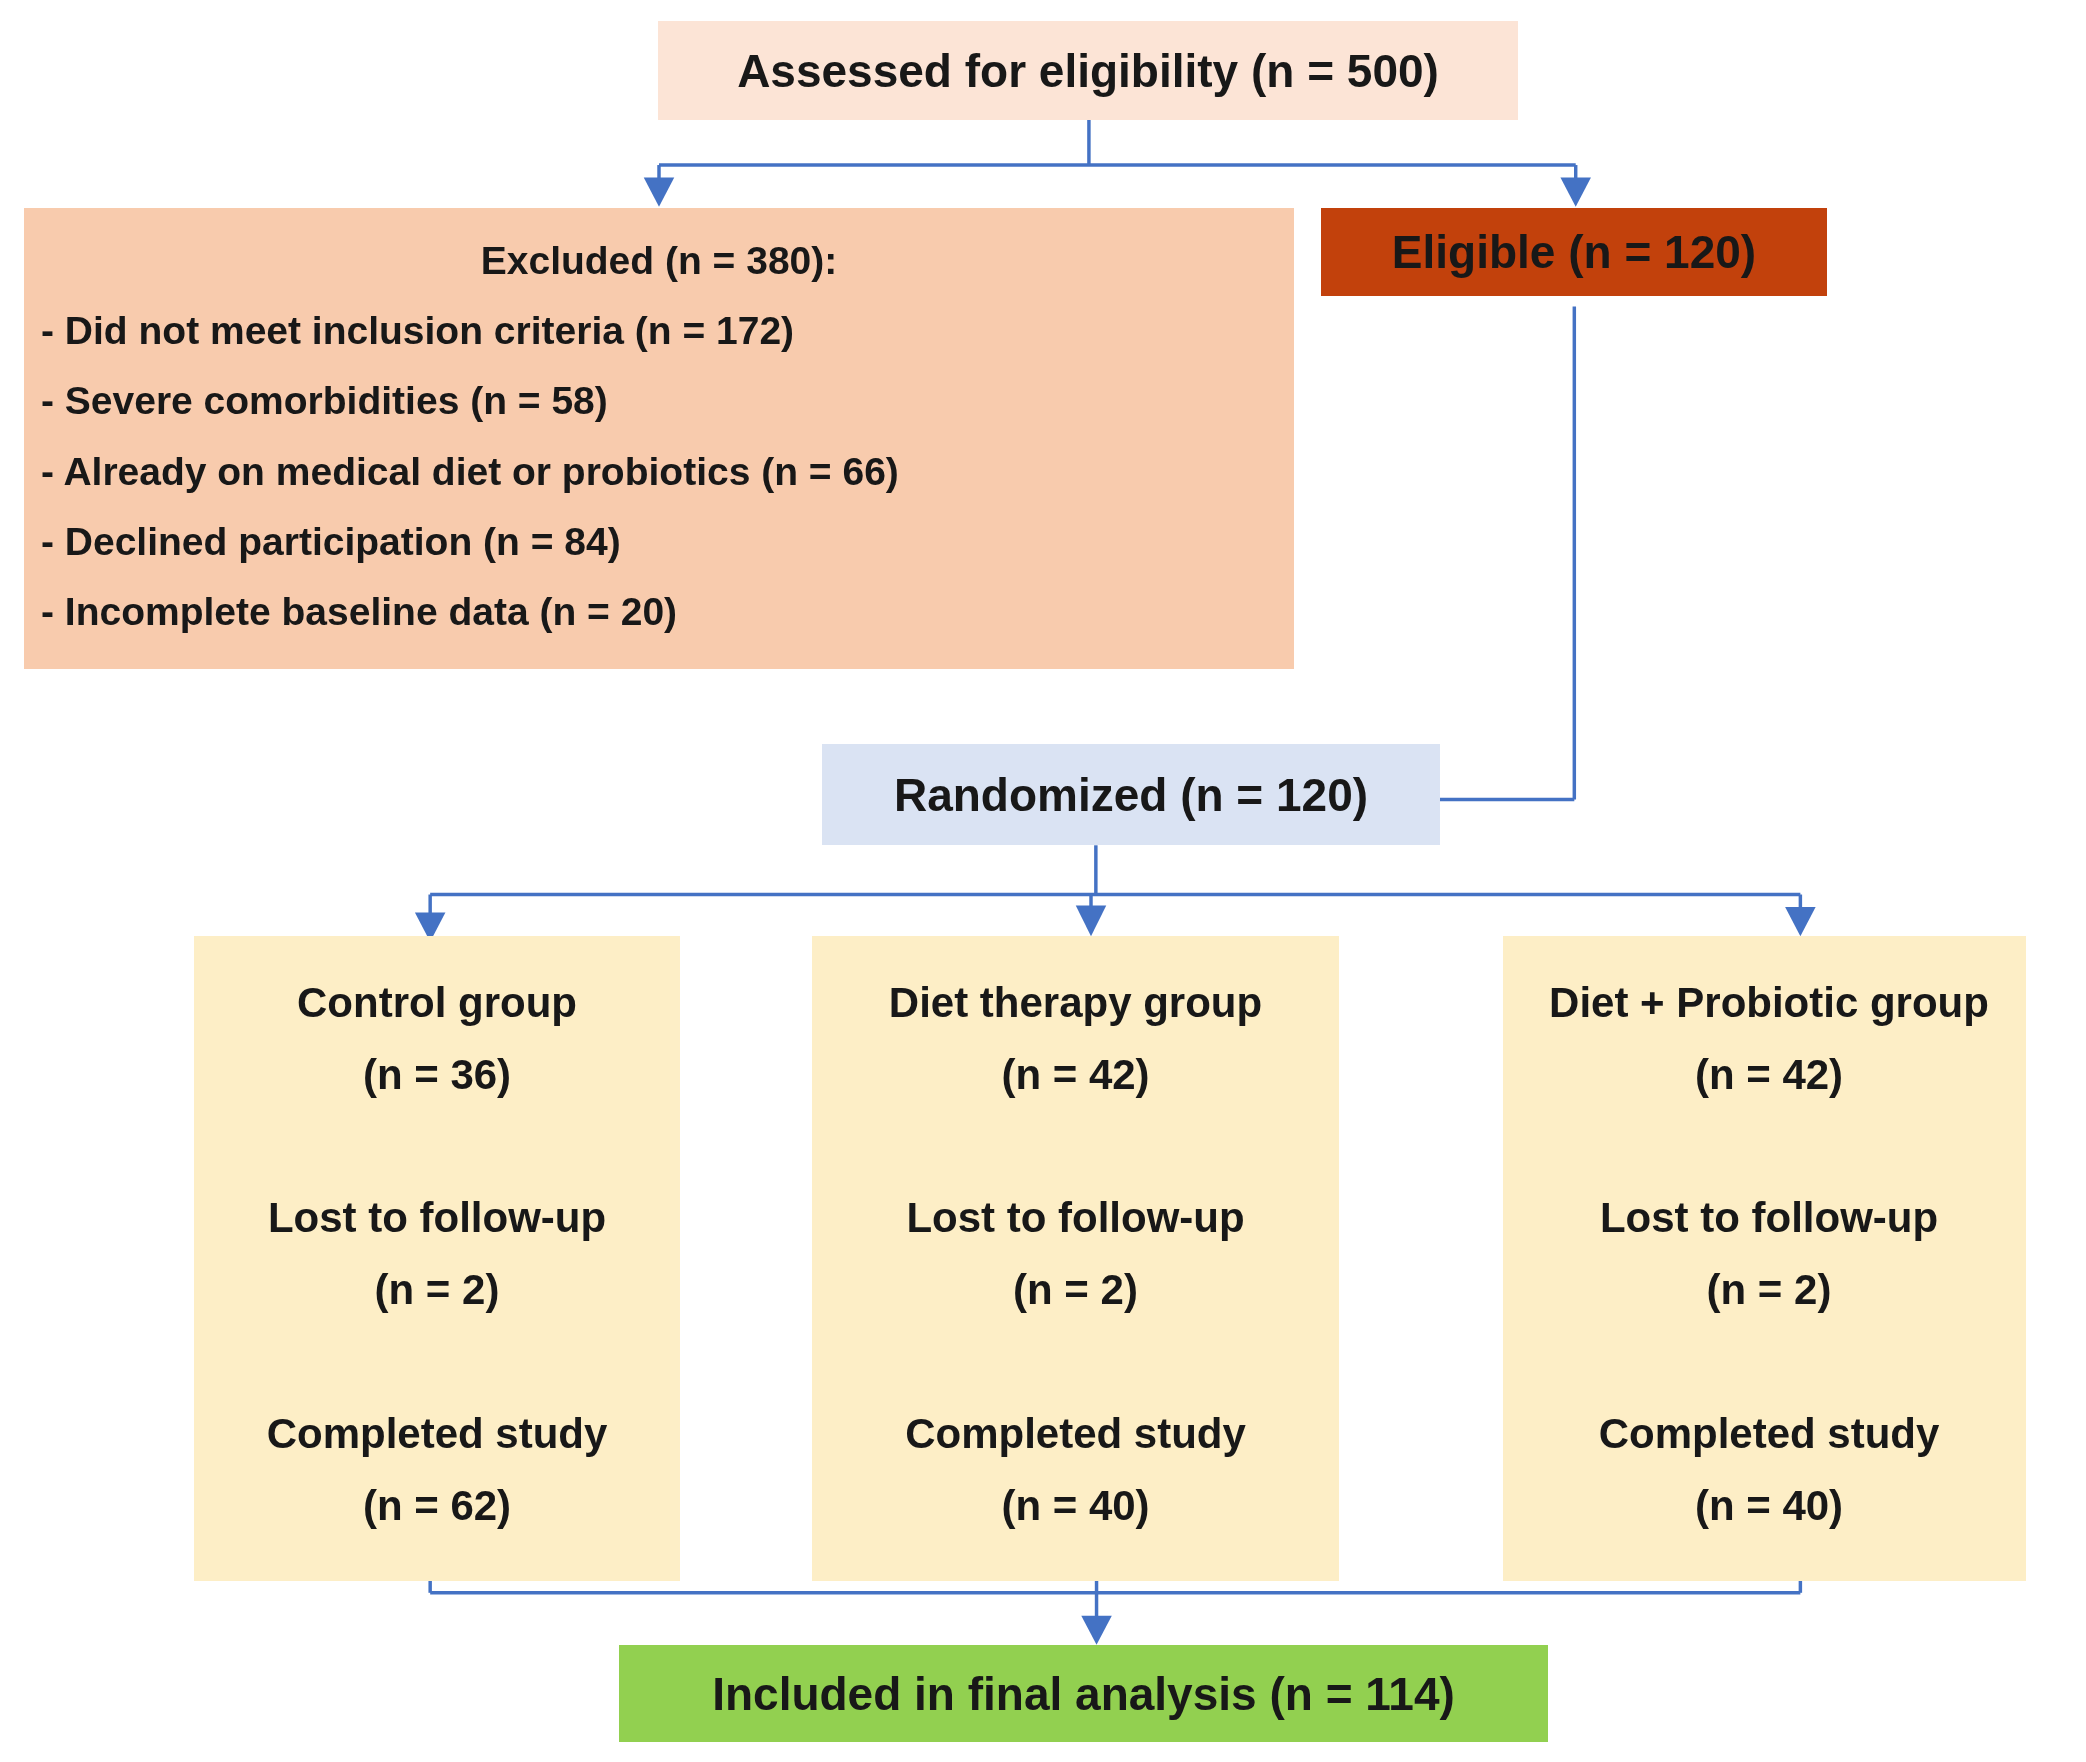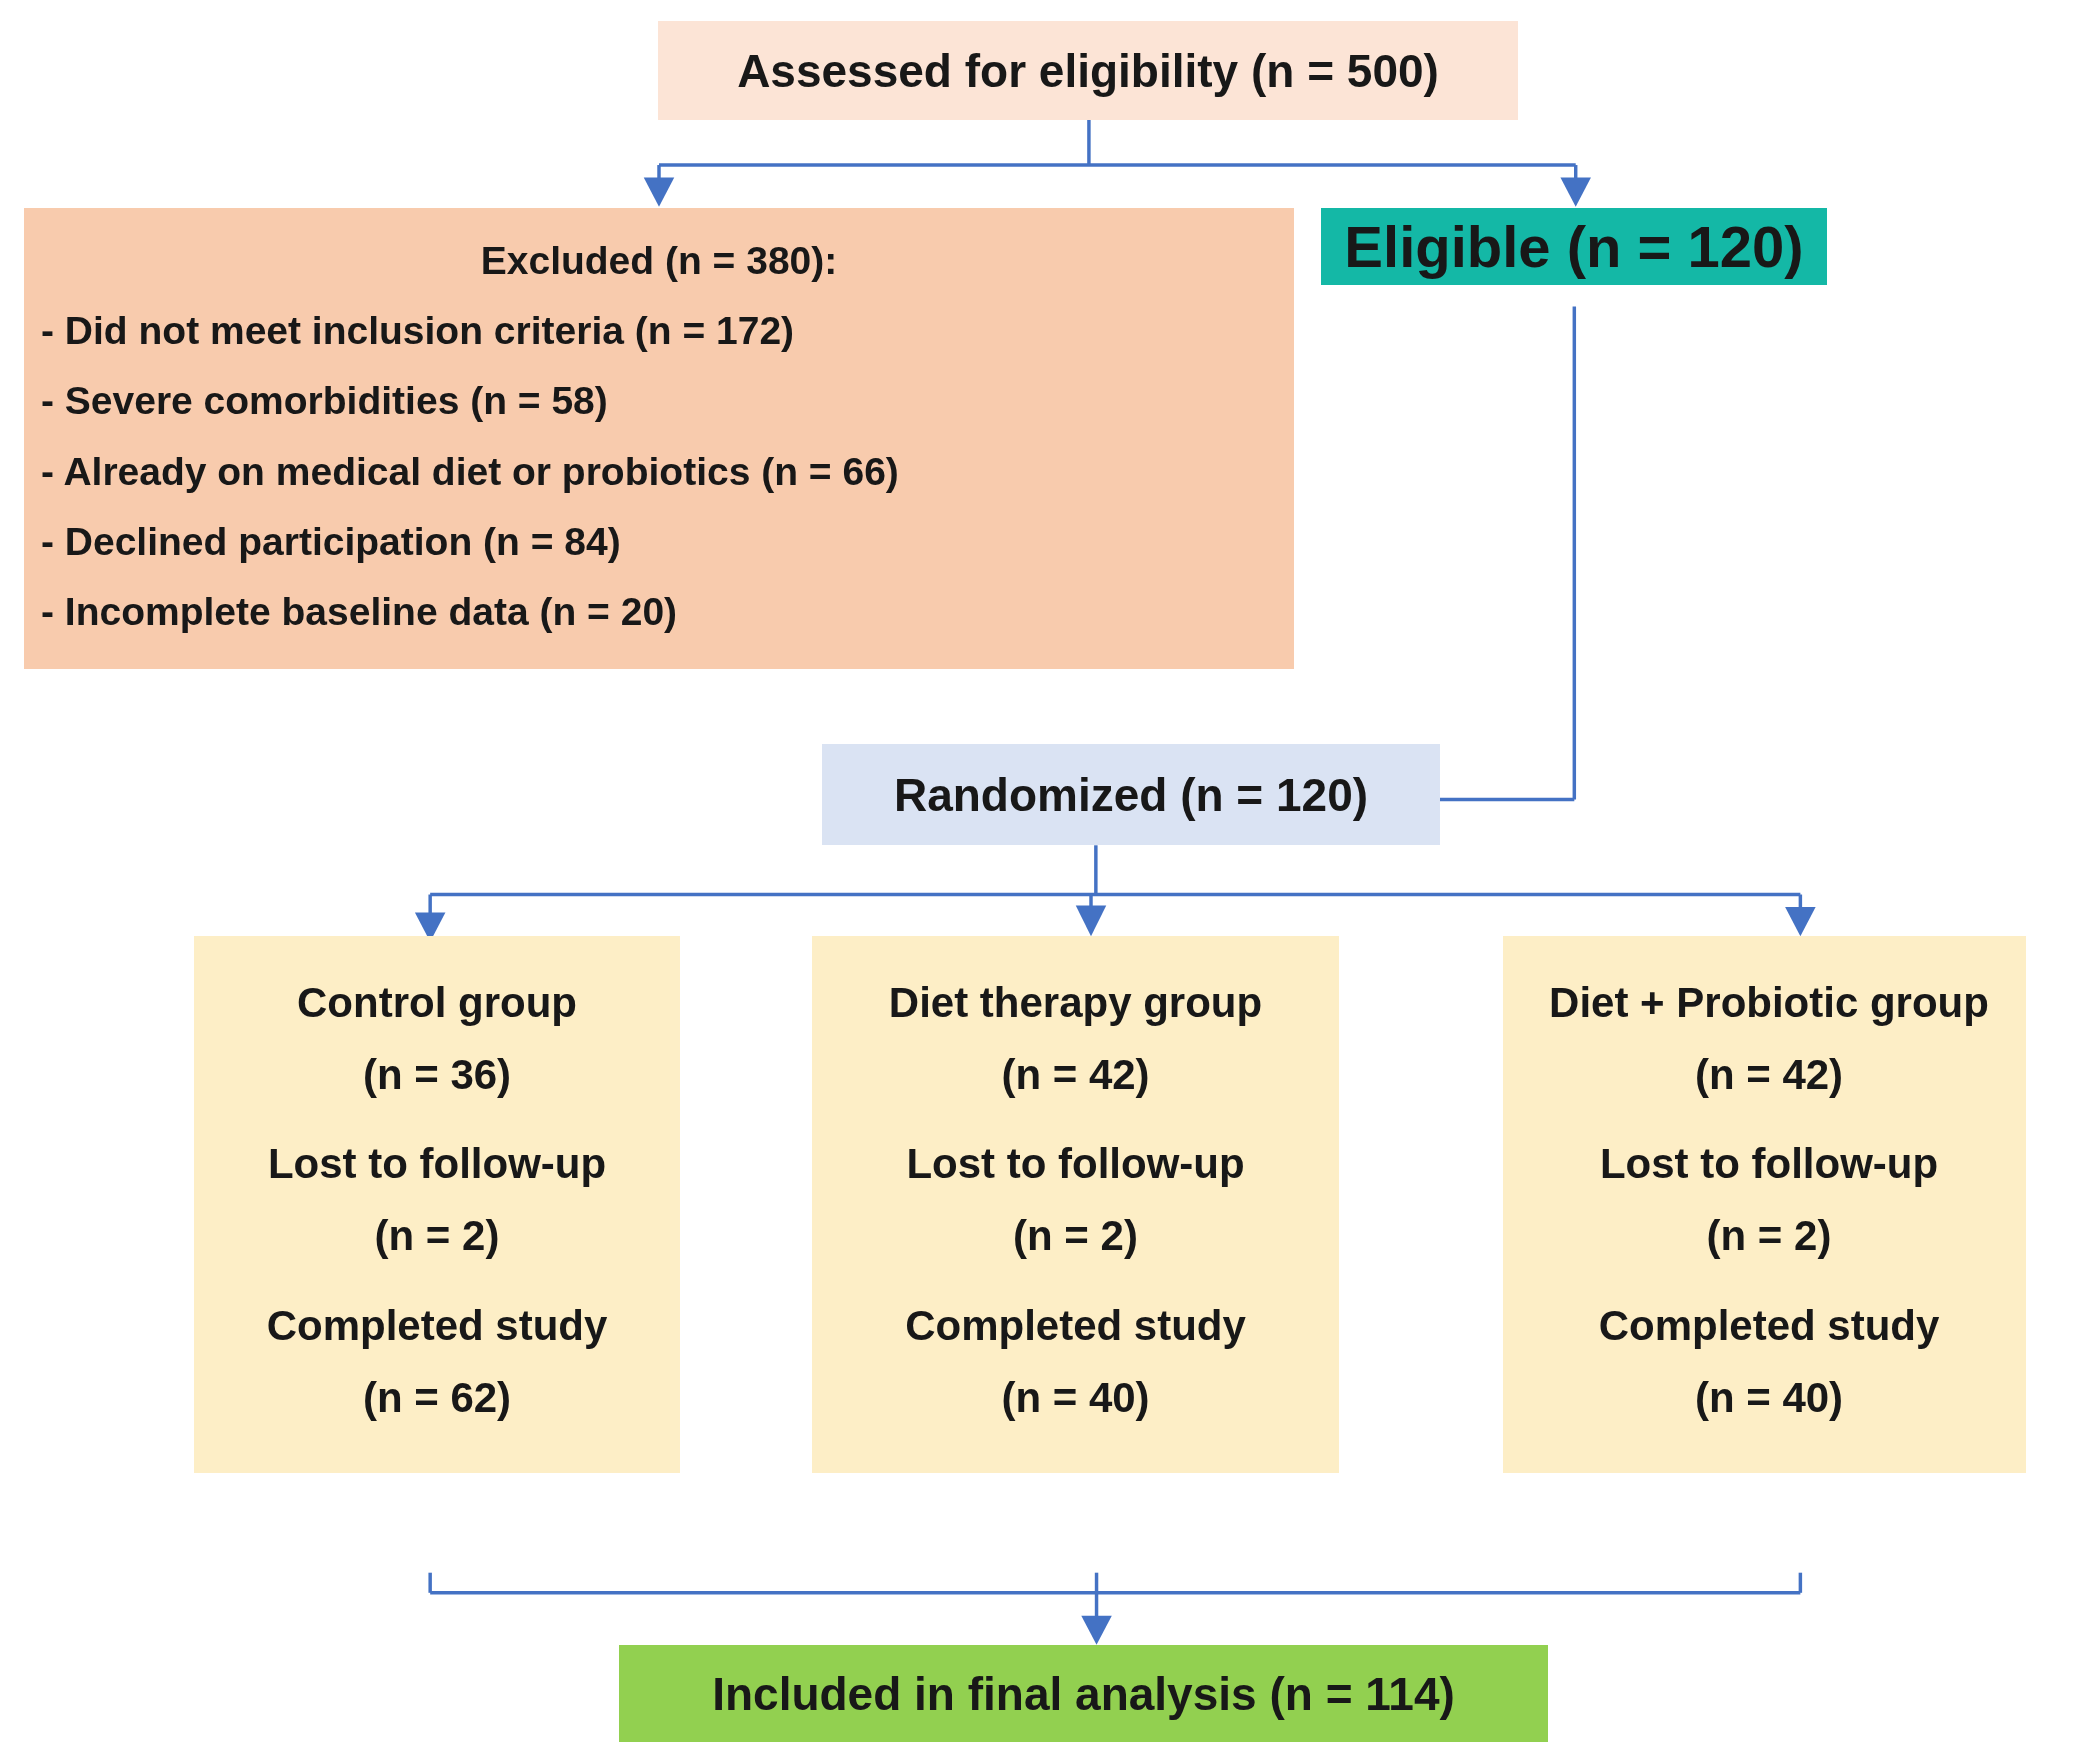--- a/index.html
+++ b/index.html
@@ -24,29 +24,29 @@
   }
   .node-excluded{
     left:24px;top:208px;width:1270px;height:461px;
     background:#f8cbad;
     font-size:39px;line-height:1.8;
     padding:18px 17px;
   }
   .excl-title{text-align:center;}
   .excl-item{text-align:left;}
   .node-eligible{
-    left:1321px;top:208px;width:506px;height:77px;
-    background:#14b8a6;font-size:58px;
+    left:1321px;top:208px;width:506px;height:88px;
+    background:#c2410c;font-size:46px;
   }
   .node-randomized{
     left:787px;top:744px;width:618px;height:101px;
     background:#dae3f3;font-size:46px;margin-left:35px;
   }
   .group{
-    top:936px;height:537px;
+    top:936px;height:645px;
     background:#fdeec6;
     display:flex;flex-direction:column;justify-content:space-between;
     text-align:center;font-size:42px;line-height:1.72;
     padding:30.5px 11px 39px;
   }
   .group-control{left:194px;width:486px;}
   .group-diet{left:812px;width:527px;}
   .group-dietprob{left:1503px;width:523px;padding-left:20px;}
   .node-final{
     left:619px;top:1645px;width:929px;height:97px;

